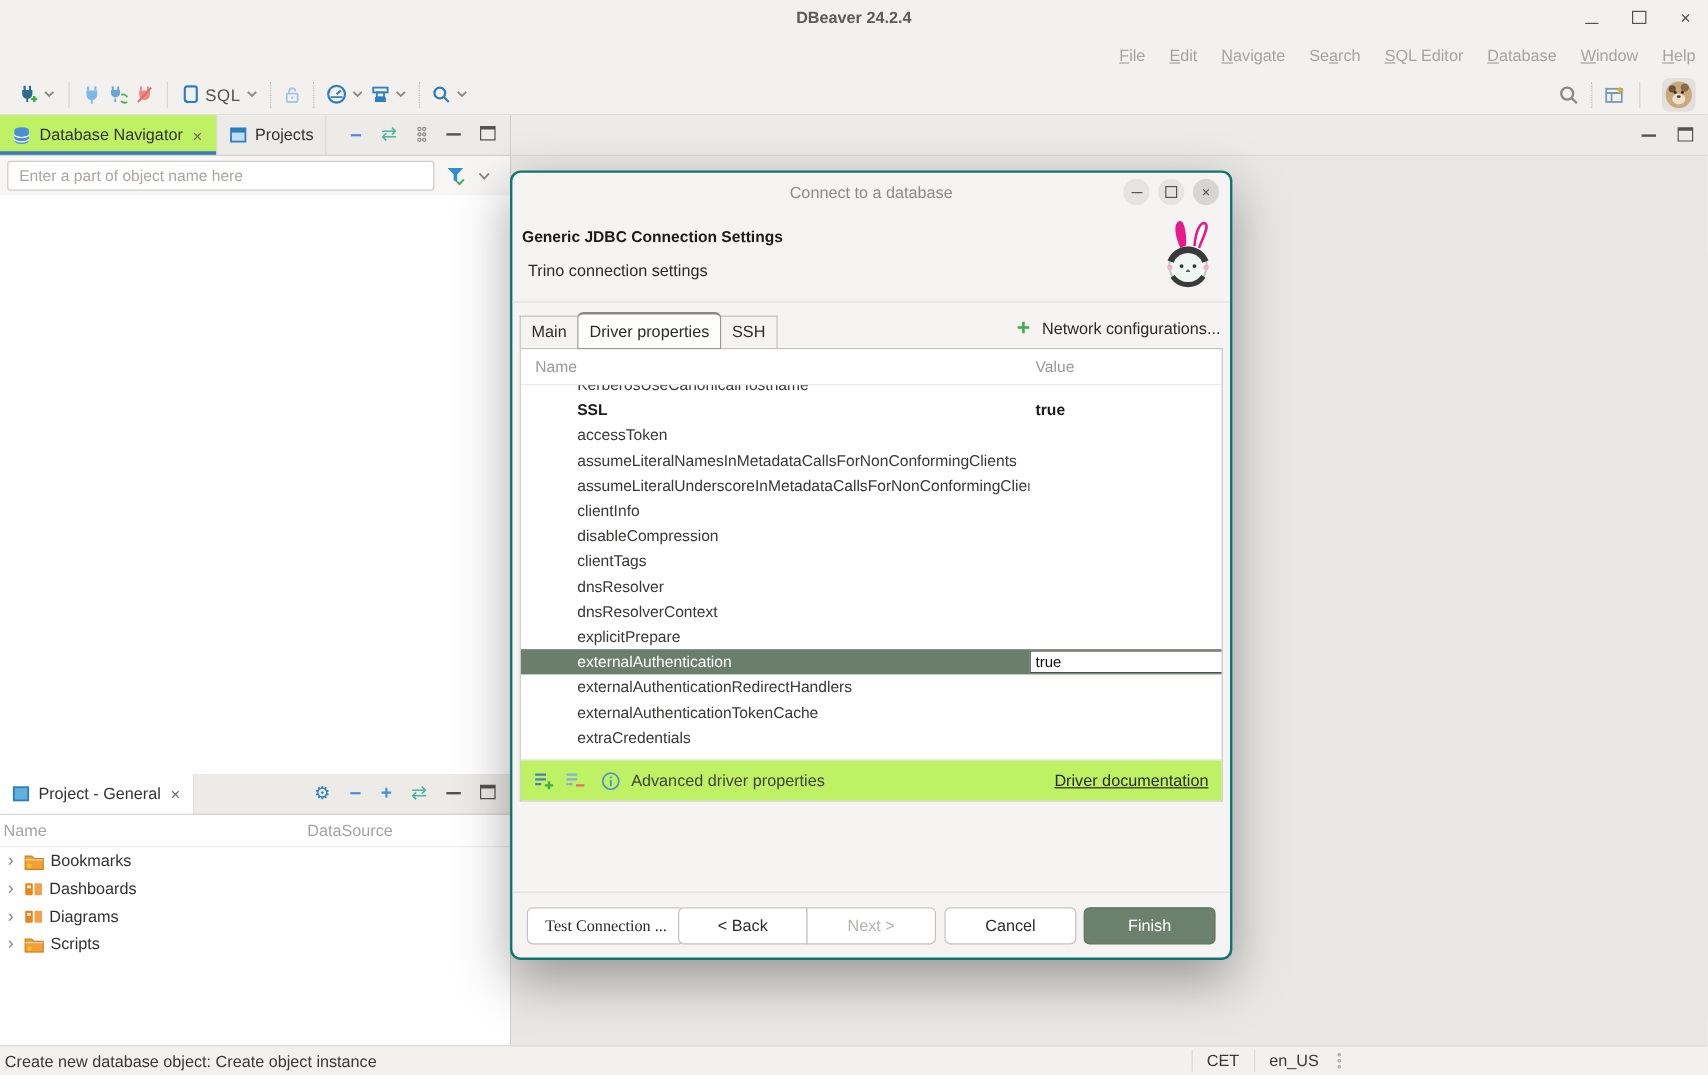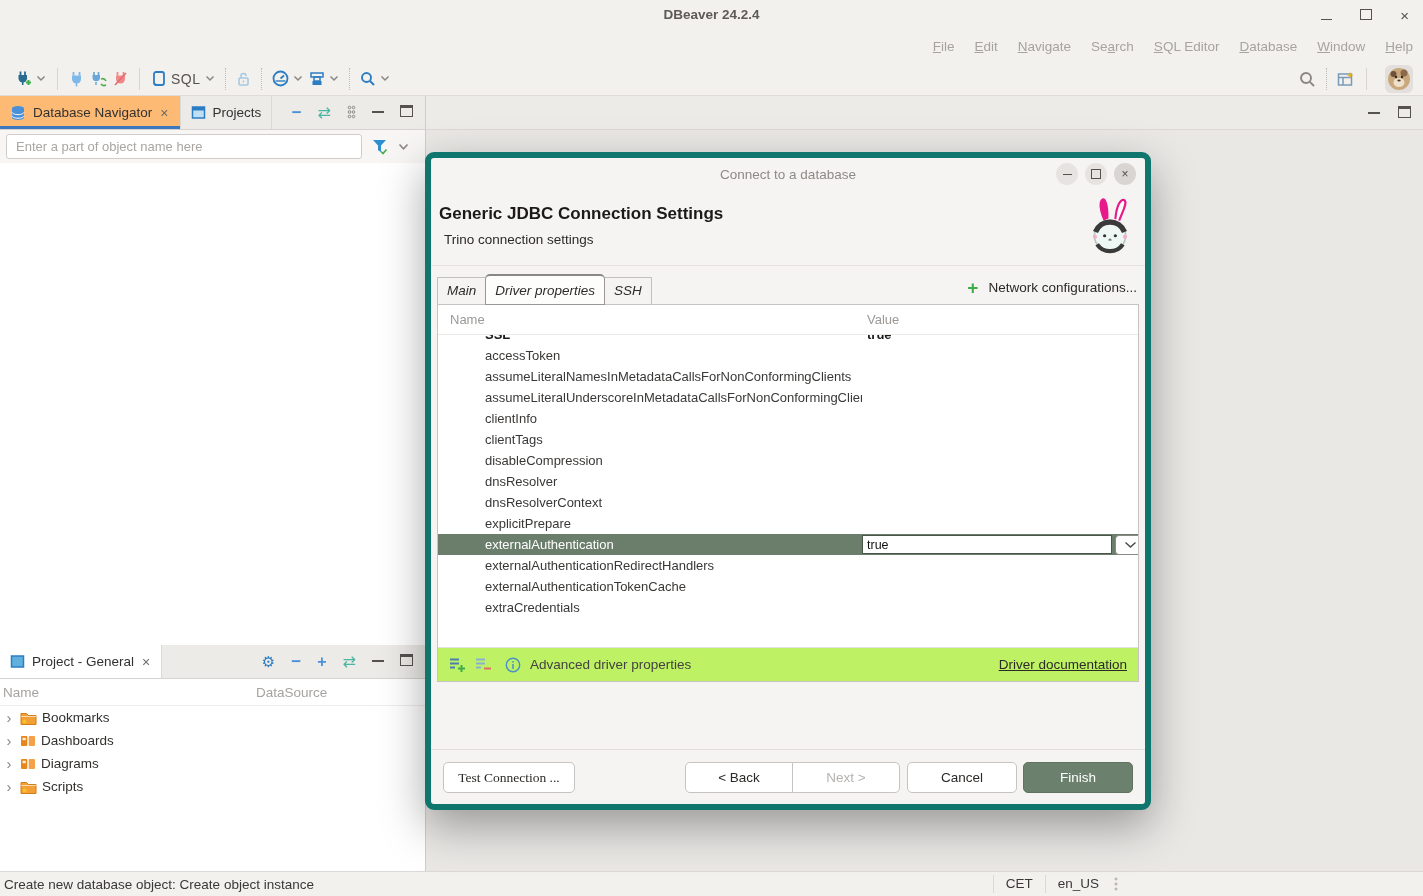--- a/index.html
+++ b/index.html
@@ -31,21 +31,21 @@
   
   .left-col { position:absolute; top:96px; left:0; width:426px; bottom:25px; background:#fff; border-right:1px solid #cfccc9; }
   .workspace { position:absolute; top:96px; left:426px; right:0; bottom:25px; background:#eae8e5; }
   .ws-strip { height:34px; background:#edebe8; border-bottom:1px solid #dbd8d5; position:relative; }
   .ws-controls { position:absolute; right:12px; top:0; height:34px; display:flex; gap:18px; align-items:center; }
   .pg-min { width:12px; height:6px; border-bottom:2px solid #55524f; display:inline-block; margin-bottom:4px; }
   .pg-max { width:13px; height:12px; border:1.5px solid #55524f; border-top-width:3px; display:inline-block; }
   
   .tabstrip { height:34px; background:#edebe8; border-bottom:1px solid #d5d2cf; display:flex; align-items:stretch; position:relative; }
   .ptab { display:flex; align-items:center; gap:7px; padding:0 10px; color:#33312f; font-size:13.5px; border-right:1px solid #dbd8d5; }
-  .ptab.active { background:#fdba74; box-shadow:inset 0 -3px 0 #3d78be; }
+  .ptab.active { background:#bef264; box-shadow:inset 0 -3px 0 #3d78be; }
   .ptab.active-plain { background:#fff; }
   .tab-close { color:#6e6b68; font-size:14px; padding:0 1px; }
   .strip-tools { margin-left:auto; display:flex; align-items:center; gap:16px; padding-right:12px; }
   .glyph-minus { color:#4a90d9; font-size:17px; font-weight:bold; line-height:1; }
   .glyph-plus  { color:#4a90d9; font-size:16px; font-weight:bold; line-height:1; }
   .glyph-swap  { color:#4db6a2; font-size:16px; line-height:1; }
   .glyph-gear  { color:#2d7dc3; font-size:15px; line-height:1; }
   
   .nav-filter { height:33px; display:flex; align-items:center; padding:0 6px; gap:9px; background:#f8f6f4; }
   .filter-input { width:356px; height:25px; border:1px solid #cfccc9; border-radius:3px; padding:0 9px; font:inherit; color:#333; background:#fff; }
@@ -54,33 +54,33 @@
   .project-panel { position:absolute; top:549px; left:0; right:0; bottom:0; background:#fff; }
   .cols-header { height:27px; display:flex; align-items:center; color:#a6a3a0; font-size:13.5px; border-bottom:1px solid #f0eeec; }
   .col-name { width:256px; padding-left:3px; }
   .tree-row { height:23px; display:flex; align-items:center; gap:5px; padding-left:3px; font-size:13.5px; color:#33312f; }
   .tree-chev { color:#8a8784; font-size:15px; width:12px; text-align:center; }
   
   .statusbar { position:absolute; bottom:0; left:0; right:0; height:25px; background:#f3f1ee; border-top:1px solid #dbd8d5; display:flex; align-items:center; padding:0 4px; font-size:13.5px; color:#3a3836; }
   .status-right { margin-left:auto; display:flex; align-items:center; height:100%; margin-right:300px; }
   .status-cell { padding:0 12px; border-left:1px solid #dbd8d5; height:18px; line-height:18px; }
   
-  .dialog { position:absolute; left:425px; top:152px; width:726px; height:658px; background:#f6f4f2; border:6px solid #0f766e; border-radius:9px; box-shadow:0 16px 45px rgba(0,0,0,.35); z-index:20; overflow:hidden; }
+  .dialog { position:absolute; left:425px; top:142px; width:602px; height:658px; background:#f6f4f2; border:2px solid #0f766e; border-radius:9px; box-shadow:0 16px 45px rgba(0,0,0,.35); z-index:20; overflow:hidden; }
   .dlg-titlebar { position:absolute; top:0; left:0; right:0; height:32px; }
   .dlg-title { text-align:center; line-height:34px; color:#8d8a86; font-size:13.5px; }
   .dlg-controls { position:absolute; right:9px; top:5px; display:flex; gap:7px; }
   .dlg-cbtn { width:22px; height:22px; border-radius:50%; background:#e6e3e0; color:#504d4a; display:flex; align-items:center; justify-content:center; font-size:12px; }
   .dlg-cbtn.close { background:#d8d5d2; }
   .dlg-header { position:absolute; top:32px; left:0; right:0; height:76px; border-bottom:1px solid #e4e1de; }
-  .dlg-heading { position:absolute; left:8px; top:14px; font-weight:bold; color:#1c1a18; font-size:17px; }
+  .dlg-heading { position:absolute; left:8px; top:14px; font-weight:bold; color:#1c1a18; font-size:13px; }
   .dlg-subheading { position:absolute; left:13px; top:42px; color:#2c2a28; font-size:13.5px; }
   .dlg-mascot { position:absolute; right:10px; top:6px; }
   
   .dlg-tabstrip { position:absolute; top:110px; left:6px; right:6px; height:36px; display:flex; align-items:flex-end; }
-  .dtab { height:27px; line-height:26px; padding:0 9px; border:1px solid #c3c0bd; border-bottom:none; margin-right:-1px; color:#2e2c2a; font-size:13.5px; background:transparent;font-style:italic; }
+  .dtab { height:27px; line-height:26px; padding:0 9px; border:1px solid #c3c0bd; border-bottom:none; margin-right:-1px; color:#2e2c2a; font-size:13.5px; background:transparent; }
   .dtab.active { height:31px; line-height:30px; background:#fdfdfc; border:1px solid #9a9794; border-top:2px solid #8a8784; border-radius:5px 5px 0 0; position:relative; z-index:2; margin-bottom:-1px; }
   .net-config { position:absolute; right:2px; bottom:7px; display:flex; align-items:center; gap:10px; color:#2c2a28; font-size:13.5px; }
   .plus-green { color:#3fae49; font-size:19px; font-weight:bold; line-height:1; }
   
   .dlg-content { position:absolute; top:146px; left:6px; right:6px; height:378px; background:#fff; border:1px solid #c6c3c0; display:flex; flex-direction:column; }
   .thead { height:30px; display:flex; border-bottom:1px solid #eceae7; color:#9c9996; flex:none; }
   .th-name { width:424px; line-height:30px; padding-left:12px; }
   .th-value { flex:1; line-height:30px; padding-left:5px; }
   .rows-viewport { height:312px; overflow:hidden; flex:none; }
   .rows { margin-top:-11px; }
@@ -446,20 +446,27 @@
       </span>
     </div>
 
   <div class="dlg-content">
     <div class="thead">
       <span class="th-name">Name</span>
       <span class="th-value">Value</span>
     </div>
     <div class="rows-viewport">
       <div class="rows">
+  <div class="prop-row">
+    <span class="cell-name">KerberosUseCanonicalHostname</span>
+    <span class="cell-value">
+      <span class="value-text"></span>
+      
+    </span>
+  </div>
 
   <div class="prop-row bold">
     <span class="cell-name">SSL</span>
     <span class="cell-value">
       <span class="value-text">true</span>
       
     </span>
   </div>
 
   <div class="prop-row">
@@ -489,29 +496,29 @@
 
   <div class="prop-row">
     <span class="cell-name">clientInfo</span>
     <span class="cell-value">
       <span class="value-text"></span>
       
     </span>
   </div>
 
   <div class="prop-row">
+    <span class="cell-name">disableCompression</span>
+    <span class="cell-value">
+      <span class="value-text"></span>
+      
+    </span>
+  </div>
+
+  <div class="prop-row">
     <span class="cell-name">clientTags</span>
-    <span class="cell-value">
-      <span class="value-text"></span>
-      
-    </span>
-  </div>
-
-  <div class="prop-row">
-    <span class="cell-name">disableCompression</span>
     <span class="cell-value">
       <span class="value-text"></span>
       
     </span>
   </div>
 
   <div class="prop-row">
     <span class="cell-name">dnsResolver</span>
     <span class="cell-value">
       <span class="value-text"></span>

